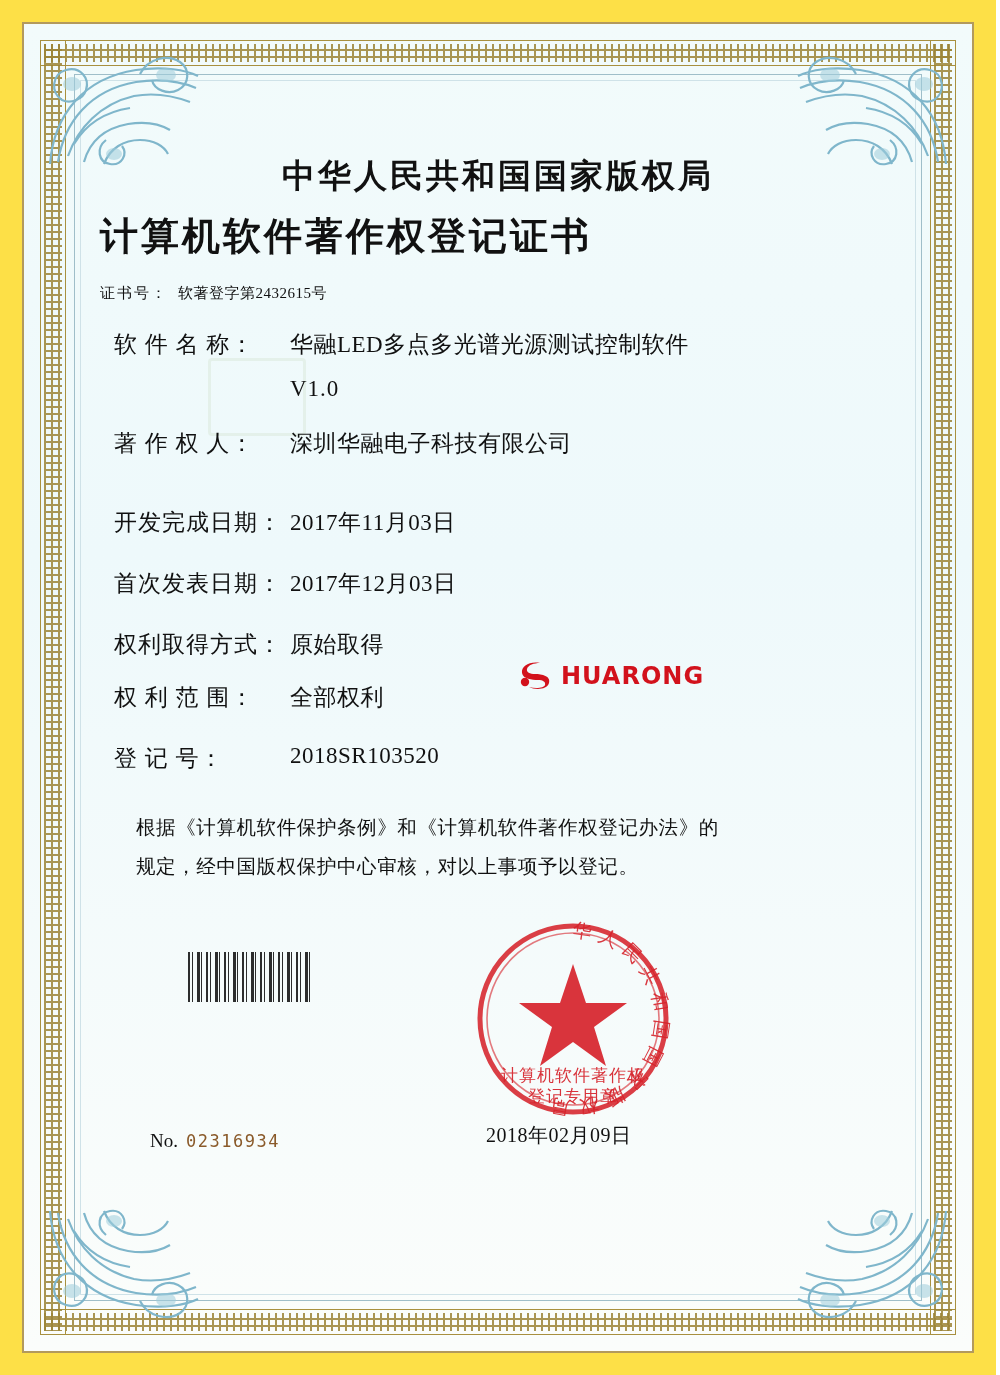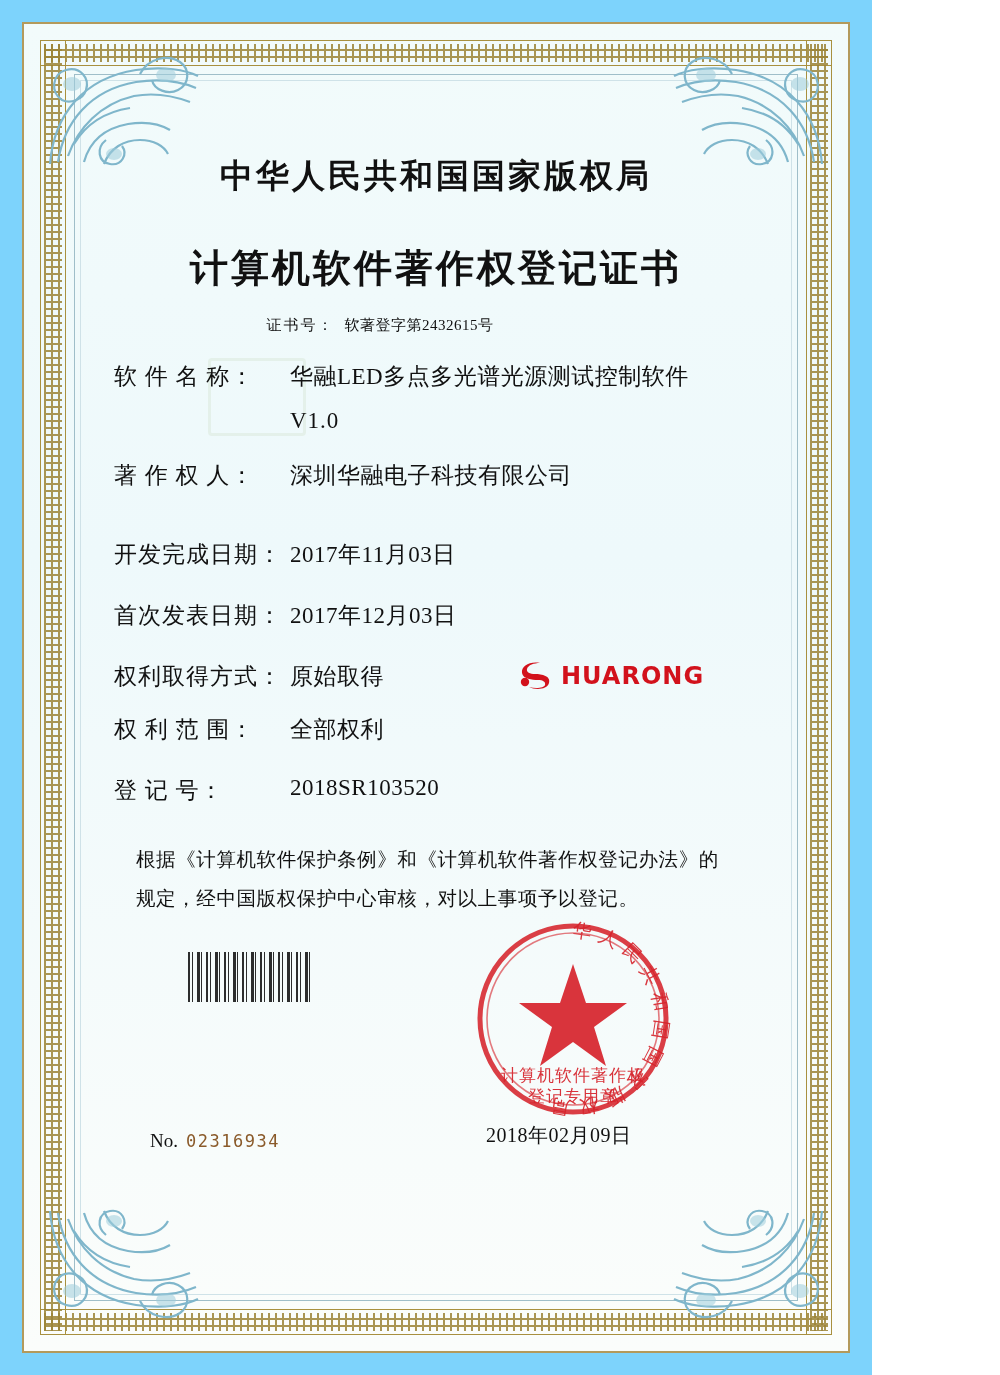--- a/index.html
+++ b/index.html
@@ -2,23 +2,23 @@
 <html><head>
 <meta charset="utf-8">
 <style>
   html, body {
     margin: 0;
     padding: 0;
     background: #ffffff;
   }
   #page {
     position: relative;
-    width: 872px;
+    width: 996px;
     height: 1375px;
-    background: #7dd3fc;
+    background: #fde047;
     overflow: hidden;
     font-family: "Liberation Serif", serif;
   }
 
   
   .frame-outer {
     position: absolute;
     left: 22px; top: 22px; right: 22px; bottom: 22px;
     border: 2px solid #b39a5c;
     background: linear-gradient(180deg, #f2fbfb 0%, #eef9fb 40%, #fbfdfb 100%);
@@ -72,30 +72,29 @@
   .title-cn {
     text-align: center;
     font-family: "DejaVu Serif", serif;
     font-weight: bold;
     color: #111;
     font-size: 33px;
     letter-spacing: 3px;
     margin-top: 54px;
   }
   .title-main {
-    text-align: center;
     font-family: Liberation Serif, serif;
     font-weight: bold;
     color: #111;
     font-size: 38px;
     letter-spacing: 3px;
-    margin-top: 44px;
+    margin-top: 12px;
   }
   .cert-no {
-    text-align: center;
+    text-align: left;
     font-size: 15px;
     color: #111;
     margin-top: 22px;
     padding-right: 112px;
     letter-spacing: .5px;
   }
   .cert-no .label { letter-spacing: 2px; }
   .cert-no .value { margin-left: 10px; }
 
   .fields {

